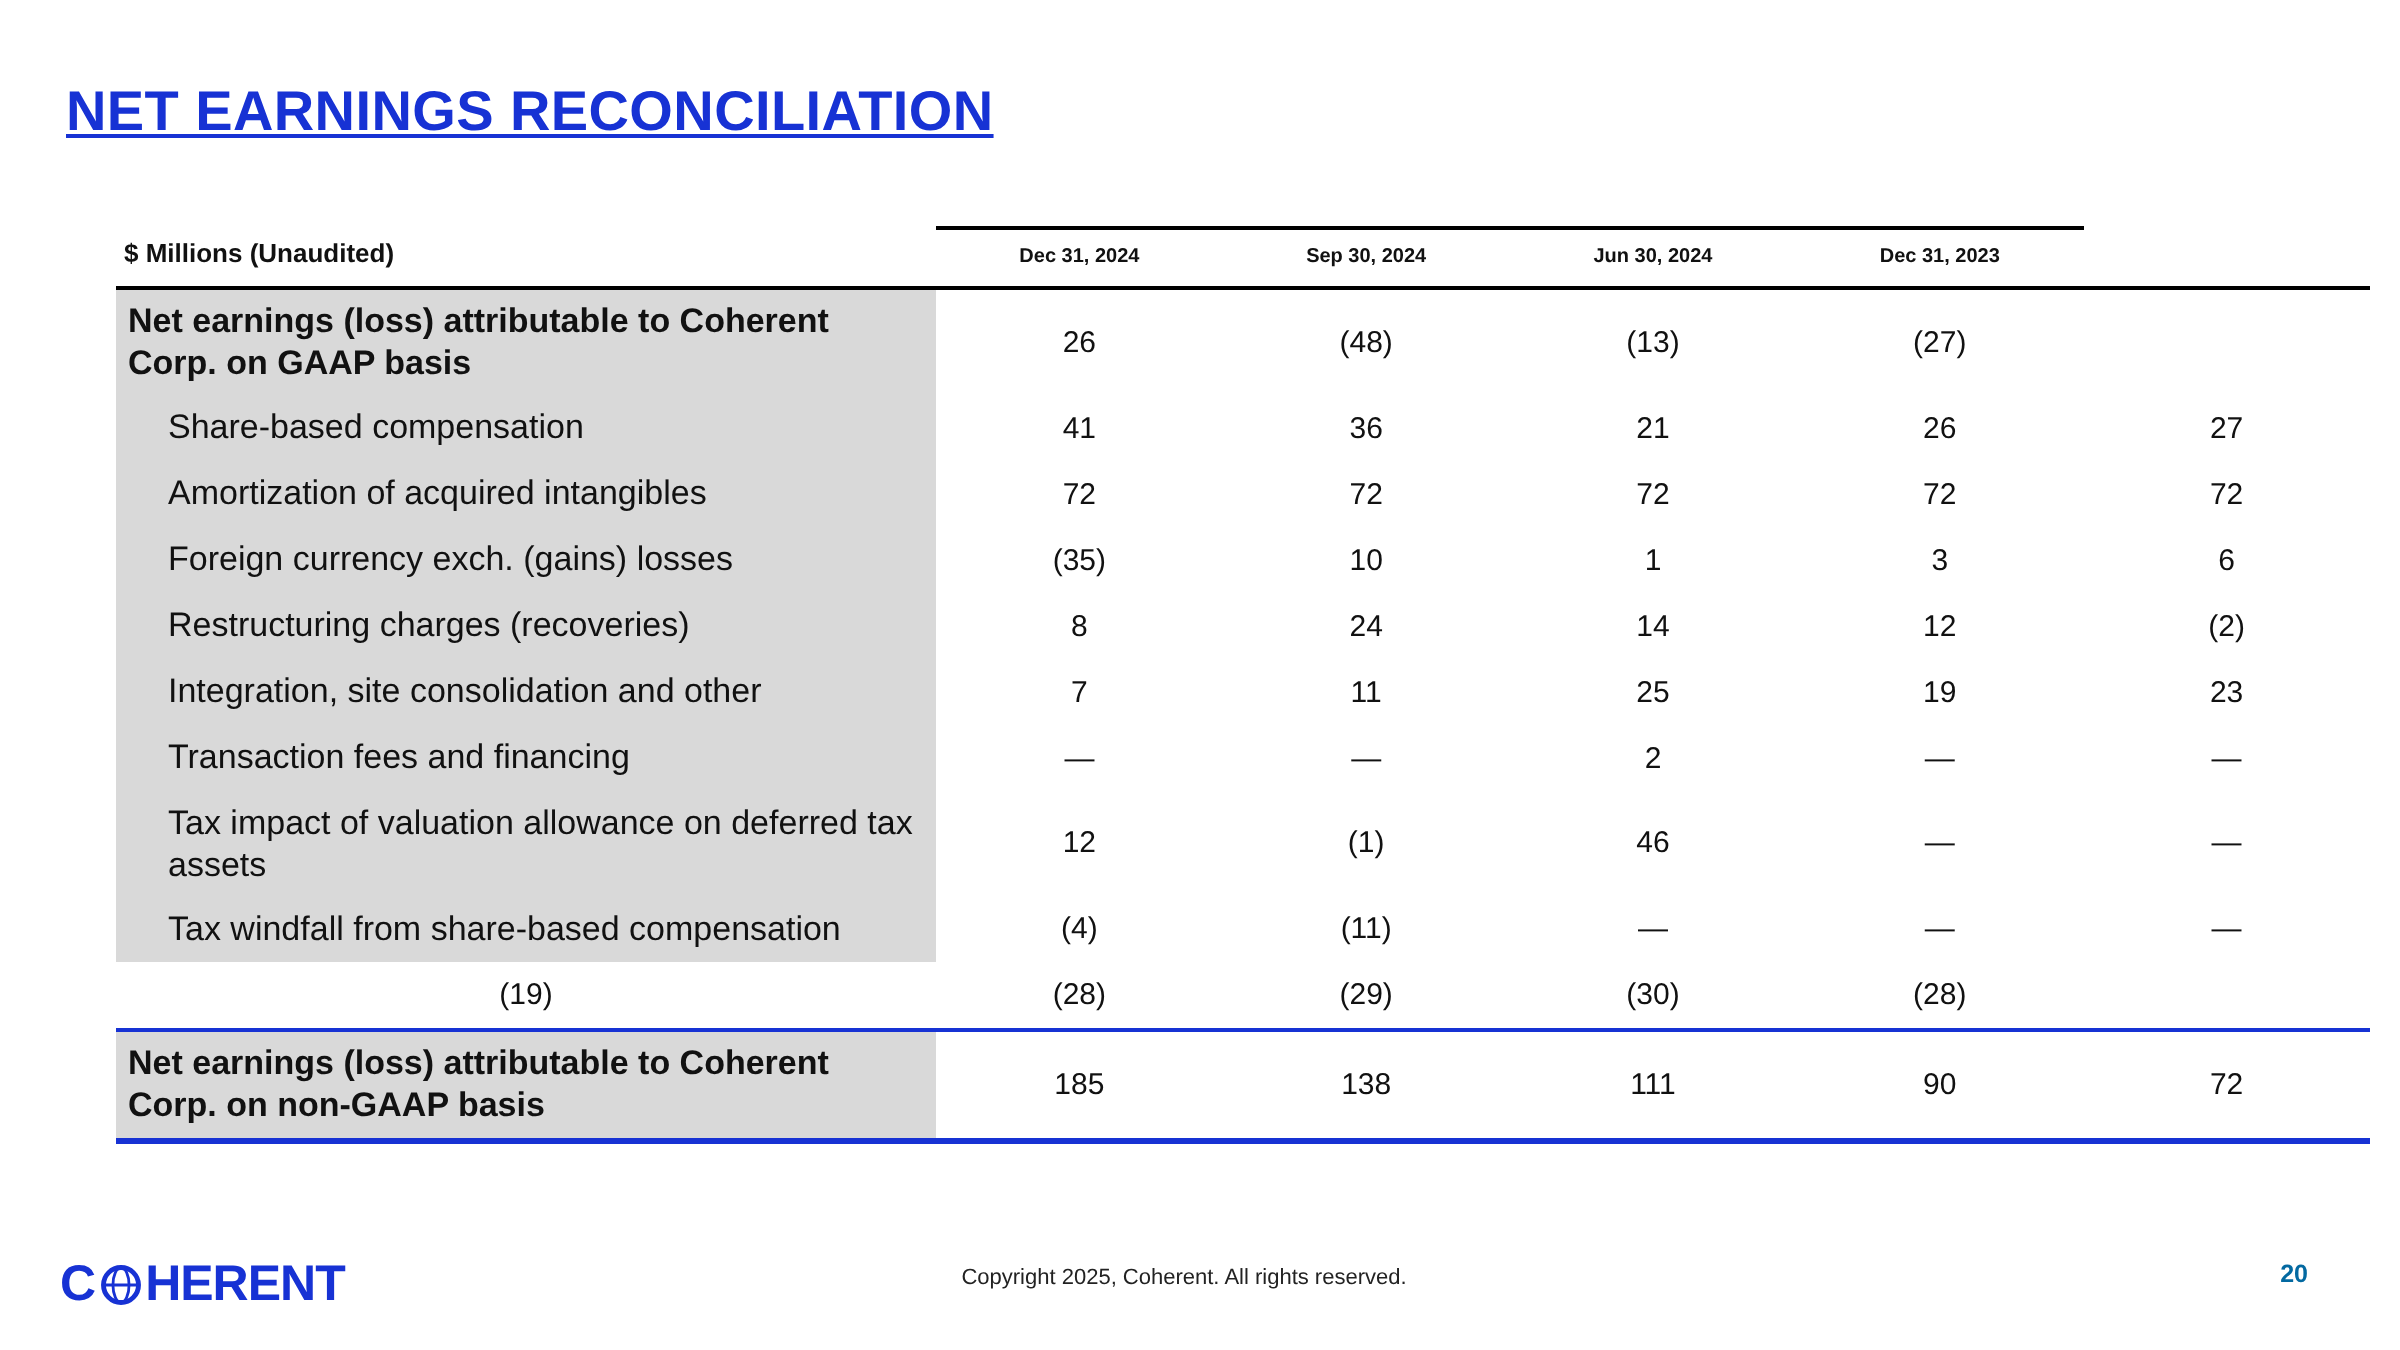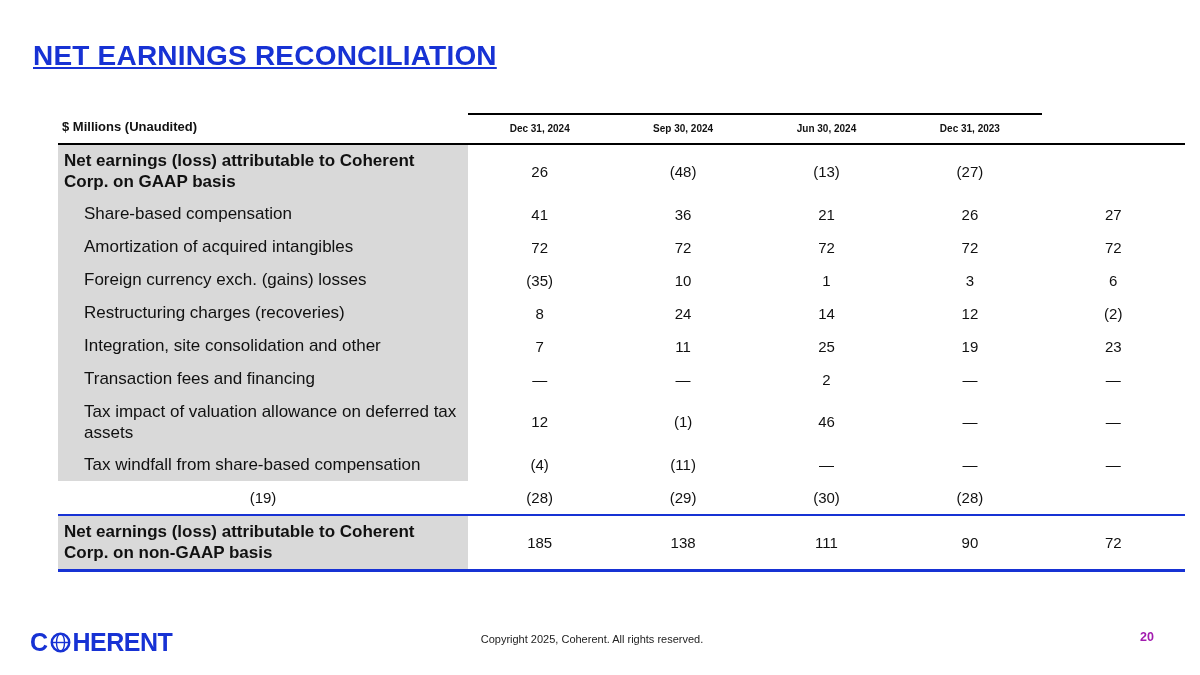--- a/index.html
+++ b/index.html
@@ -60,21 +60,21 @@
     font-weight:800;font-size:25px;letter-spacing:-0.5px;
     line-height:1;
   }
   .logo svg{display:block;margin:0 1px;}
   .copyright{
     position:absolute;left:0;right:16px;bottom:30px;
     text-align:center;font-size:11px;color:#222;
   }
   .page-number{
     position:absolute;right:46px;bottom:31px;
-    font-size:12.5px;font-weight:bold;color:#a21caf;
+    font-size:12.5px;font-weight:bold;color:#0369a1;
   }
 </style>
 </head>
 <body>
 
 <div class="slide">
 
   <h1 class="title">NET EARNINGS RECONCILIATION</h1>
 
   <div class="table">

